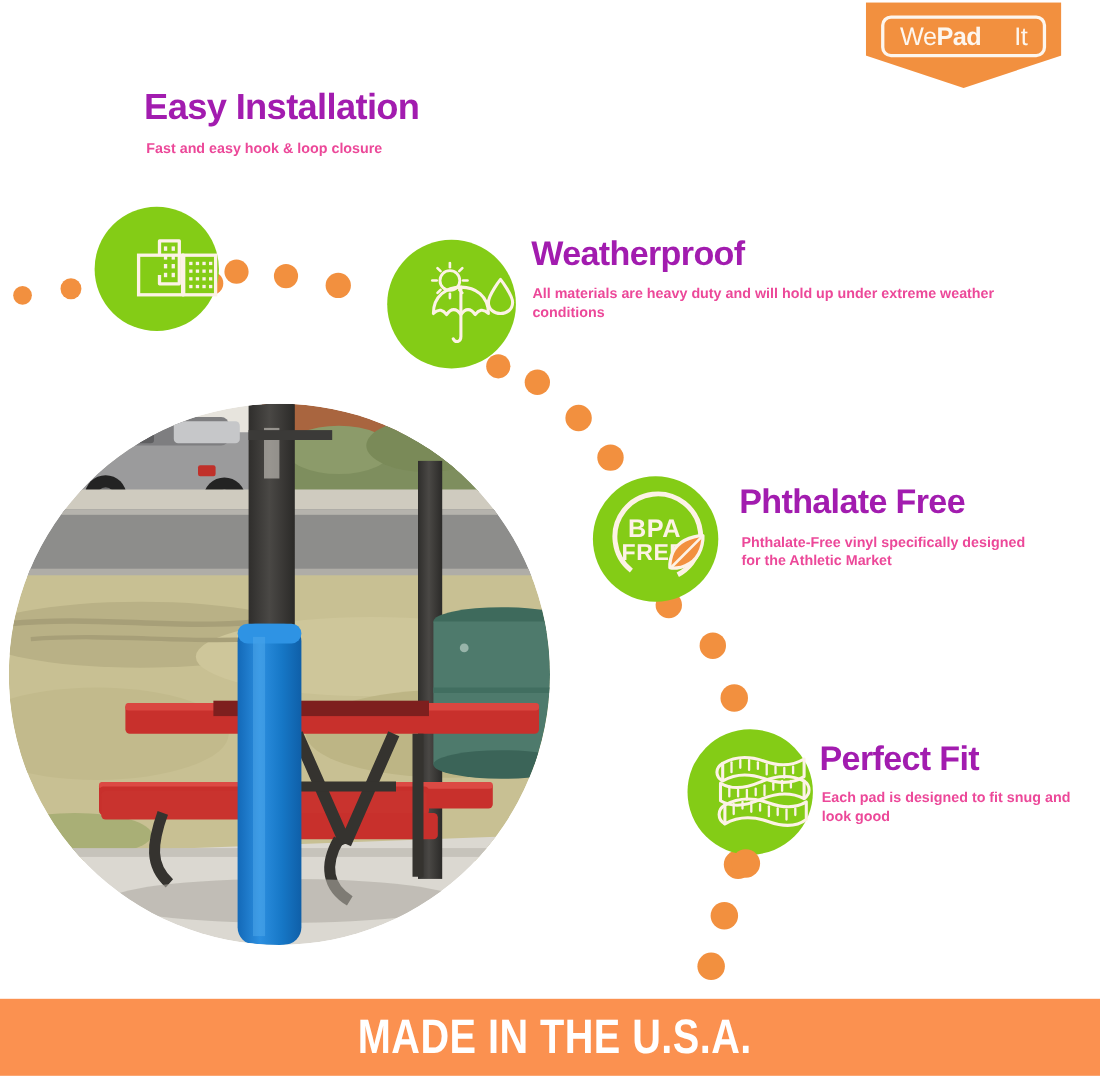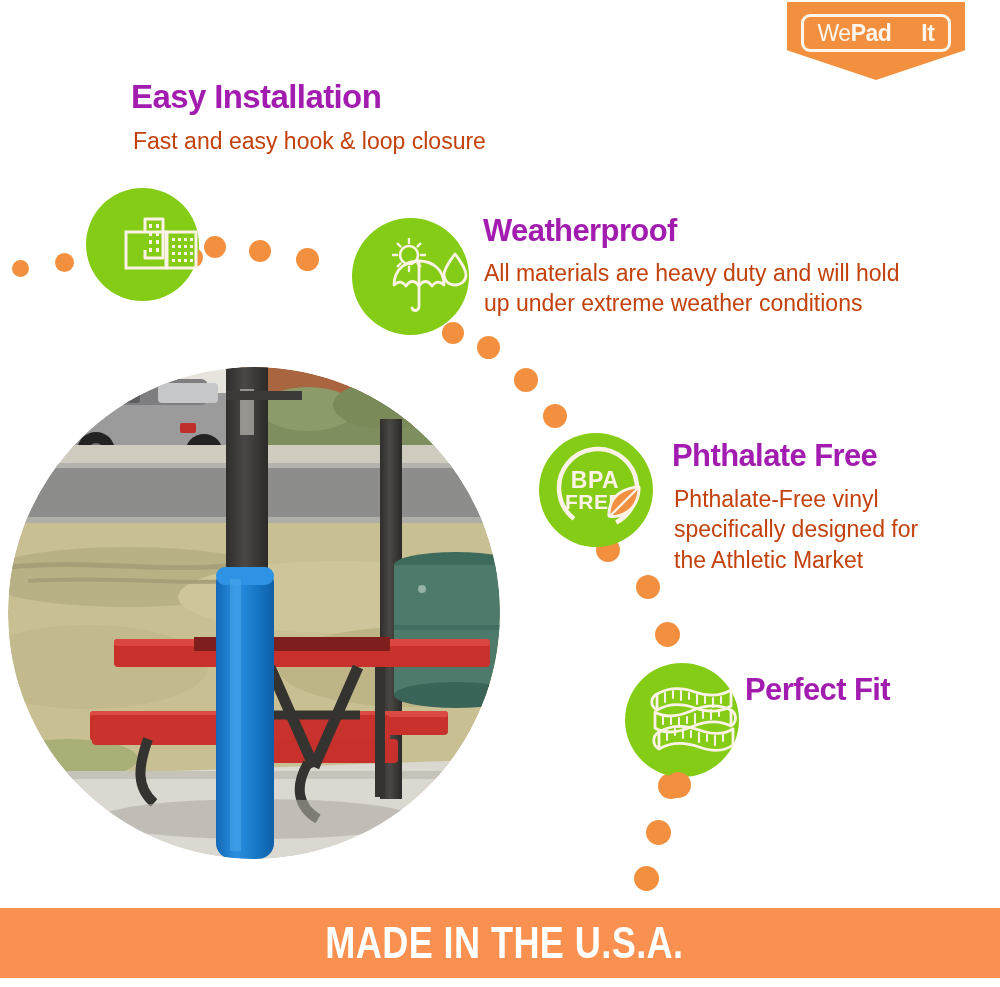--- a/index.html
+++ b/index.html
@@ -34,37 +34,37 @@
     border-radius:9px;
     display:flex; align-items:center; justify-content:center;
   }
   .logo-text {
     font-size:23px; letter-spacing:-0.5px;
     color:#FDF6EE; white-space:nowrap;
     line-height:1;
   }
   .logo-we  { font-weight:normal; }
   .logo-pad { font-weight:bold; }
-  .logo-it  { font-weight:bold;margin-left:30px; }
+  .logo-it  { font-weight:normal;margin-left:30px; }
 
   
   .feat-title {
     position:absolute;
     font-weight:bold;
     color:#a21caf;
     letter-spacing:-0.6px;
     line-height:1.05;
     white-space:nowrap;
   }
   .feat-body {
     position:absolute;
-    color:#c2410c;
-    font-size:23px;
+    color:#ec4899;
+    font-size:13px;
     line-height:1.32;
-    font-weight:normal;
+    font-weight:bold;
   }
 
   #t-easy   { left:131px; top:80px;  font-size:33px; }
   #b-easy   { left:133px; top:126px; width:420px; }
 
   #t-weather{ left:483px; top:215px; font-size:31px; }
   #b-weather{ left:484px; top:258px; width:430px; }
 
   #t-phth   { left:672px; top:440px; font-size:31px; }
   #b-phth   { left:674px; top:484px; width:270px; }
@@ -215,20 +215,21 @@
     <svg width="110" height="110" viewBox="0 0 110 110" fill="none">
       <circle cx="55" cy="53" r="39" stroke="#FDF2E6" stroke-width="4.5" fill="none" stroke-dasharray="200 55" transform="rotate(128 55 53)"></circle>
       <text x="52" y="53" text-anchor="middle" fill="#FDF2E6" font-family="'Liberation Sans', sans-serif" font-weight="bold" font-size="23" letter-spacing="0.5">BPA</text>
       <text x="51" y="74" text-anchor="middle" fill="#FDF2E6" font-family="'Liberation Sans', sans-serif" font-weight="bold" font-size="21" letter-spacing="0.5">FREE</text>
       <path d="M66 81 C66 81 76 84 87 75 C97 66 96 52 96 52 C96 52 82 52 73 61 C65 69 66 81 66 81 Z" fill="#F2903F" stroke="#FDF2E6" stroke-width="3" stroke-linejoin="round"></path>
       <path d="M68 80 L94 54" stroke="#FDF2E6" stroke-width="2.4" stroke-linecap="round"></path>
     </svg>
   </div>
 
   <div class="feat-title" id="t-fit">Perfect Fit</div>
+  <div class="feat-body" id="b-fit">Each pad is designed to fit snug and look good</div>
 
   <div class="icon-circle" style="left:625px; top:663px; width:114px; height:114px;">
     <svg width="92" height="92" viewBox="0 0 92 92" fill="none">
 
       <path d="M10 20 C22 13 34 13 48 18 C62 23 74 22 84 16 L84 32 C74 38 62 39 48 34 C34 29 22 29 10 36 Z" stroke="#FDF2E6" stroke-width="2.8" fill="none" stroke-linejoin="round"></path>
 
       <path d="M84 36 C72 30 58 31 44 37 C30 43 18 44 8 38 L8 54 C18 60 30 59 44 53 C58 47 72 46 84 52 Z" stroke="#FDF2E6" stroke-width="2.8" fill="none" stroke-linejoin="round"></path>
 
       <path d="M12 58 C24 51 38 51 52 56 C66 61 78 60 86 55 L86 71 C78 77 66 78 52 73 C38 68 24 68 12 75 Z" stroke="#FDF2E6" stroke-width="2.8" fill="none" stroke-linejoin="round"></path>
 

